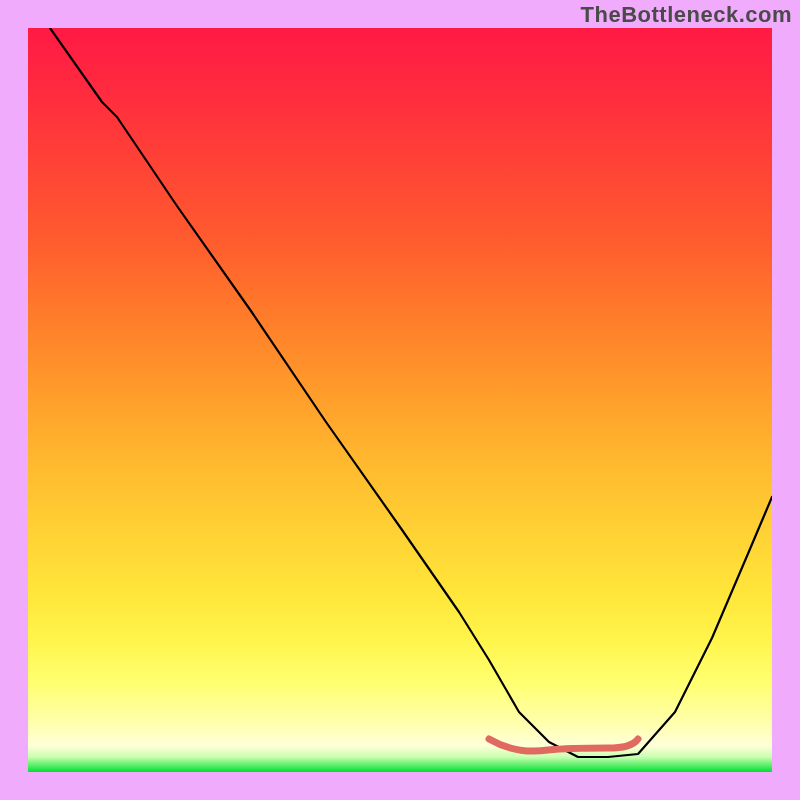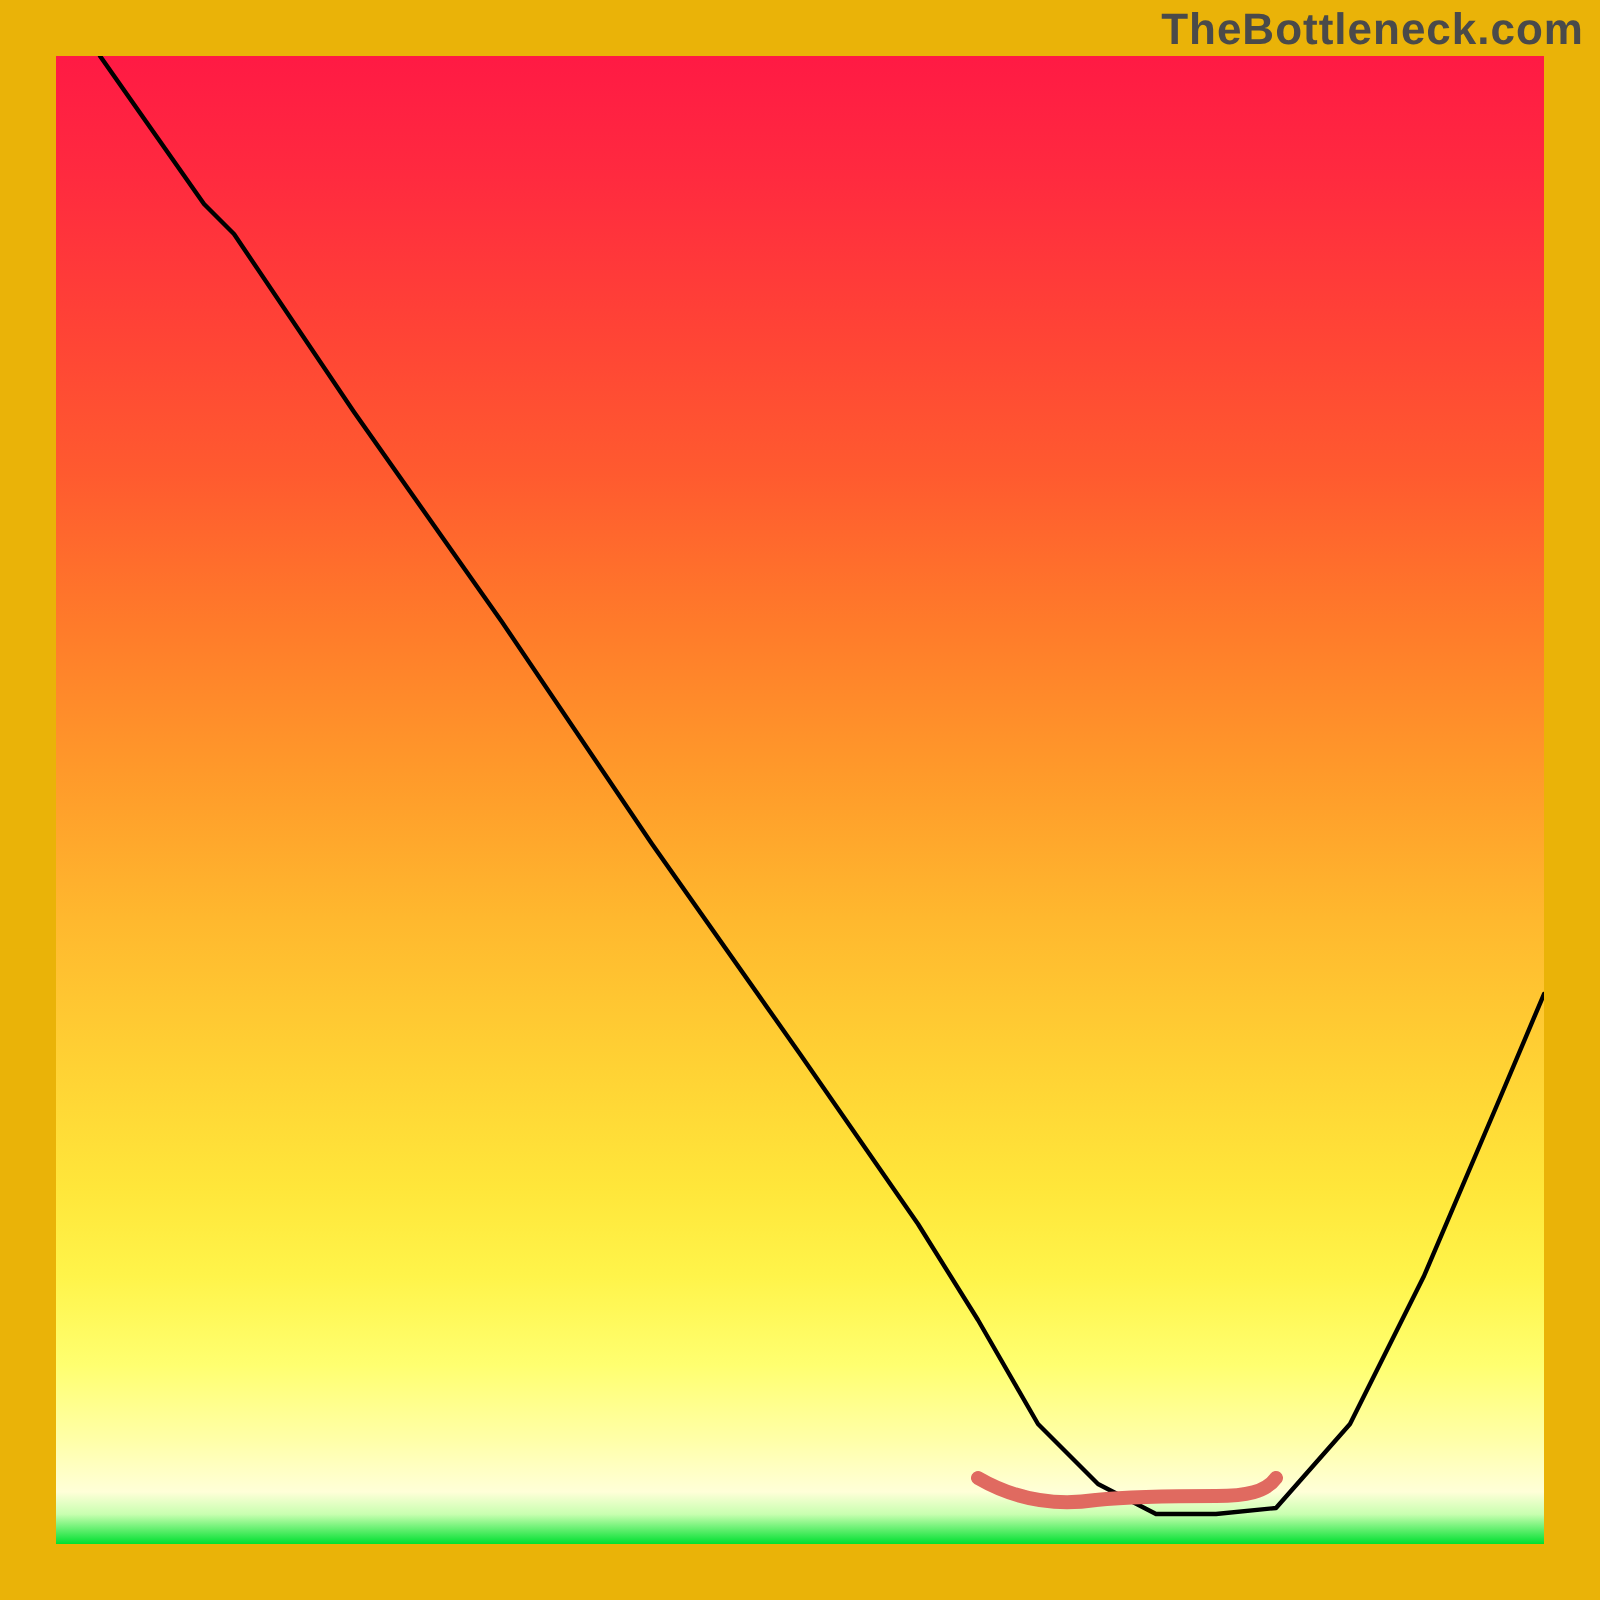--- a/index.html
+++ b/index.html
@@ -8,21 +8,21 @@
     width: 800px;
     height: 800px;
     overflow: hidden;
     background: #000000;
     font-family: Arial, Helvetica, sans-serif;
   }
   .frame {
     position: relative;
     width: 800px;
     height: 800px;
-    background: #eab308;
+    background: #f0abfc;
   }
   .watermark {
     position: absolute;
     top: 2px;
     right: 8px;
     color: #4a4a4a;
     font-size: 22px;
     font-weight: bold;
     letter-spacing: 0.5px;
     z-index: 10;

